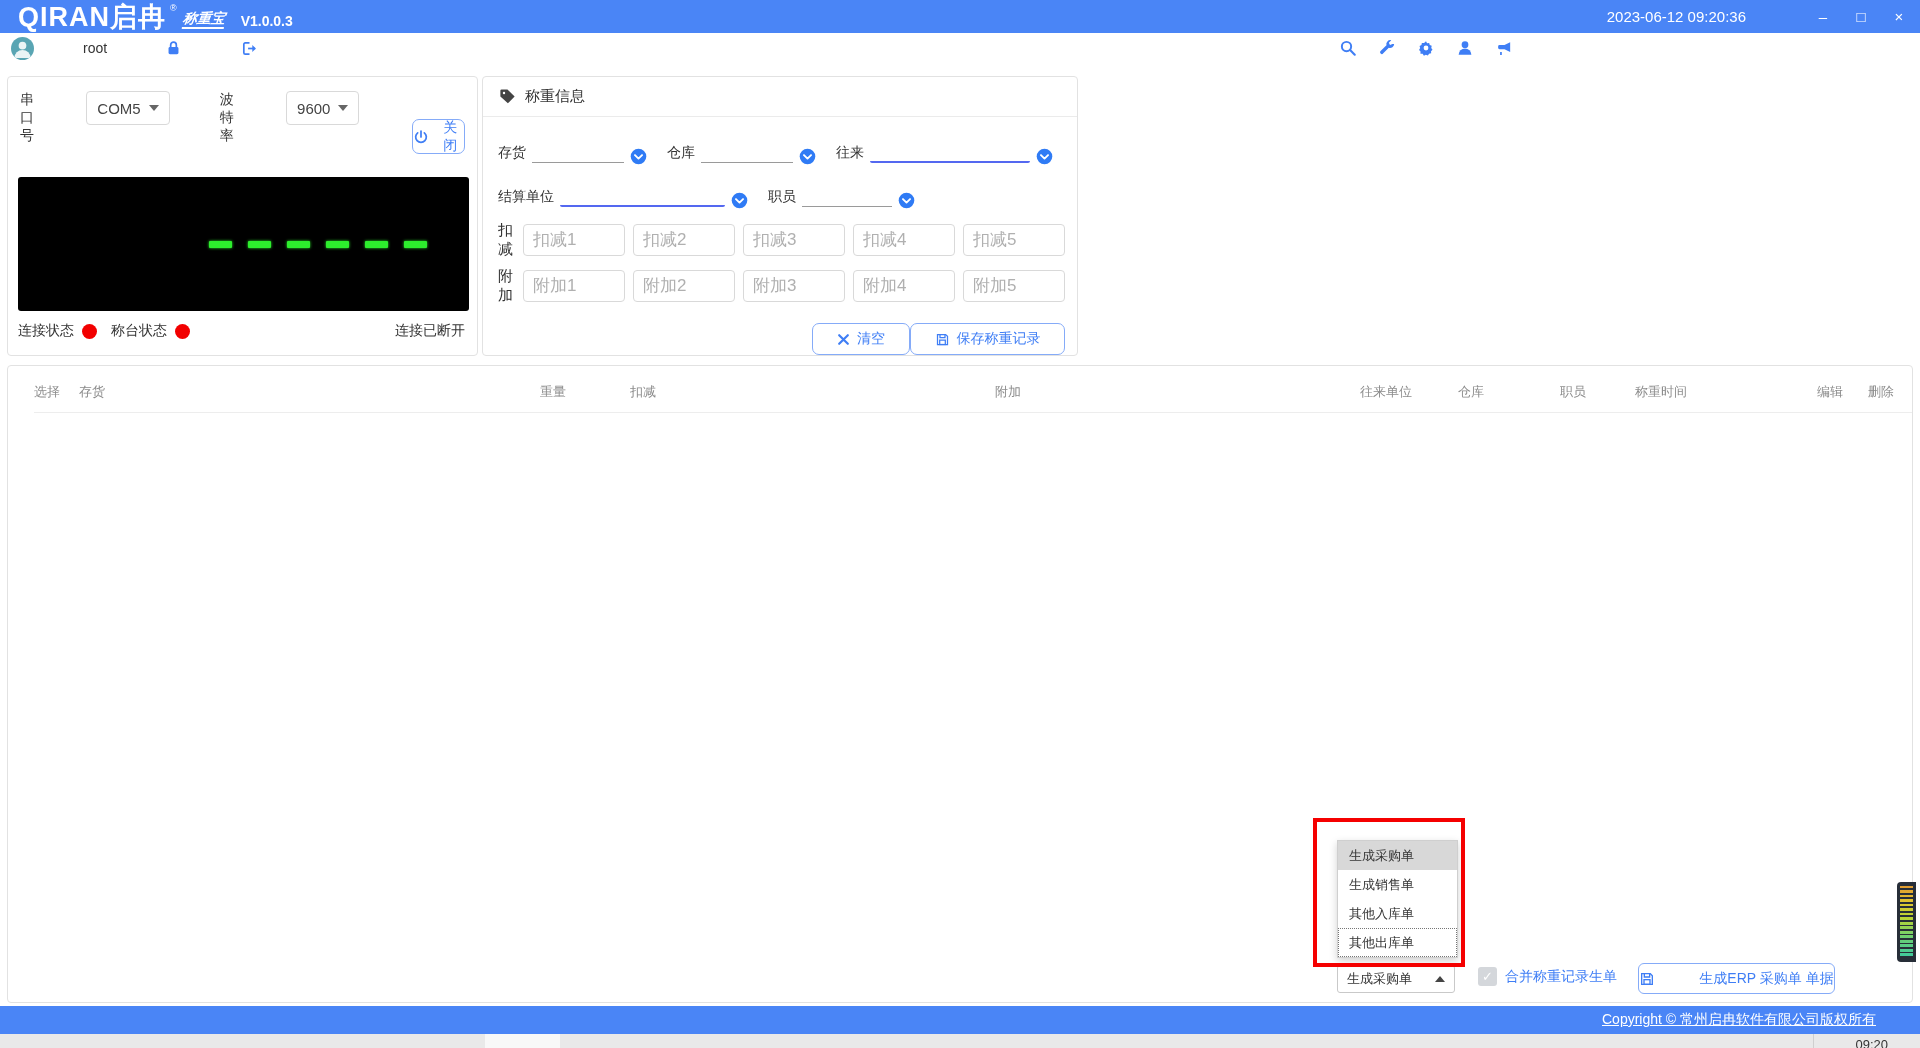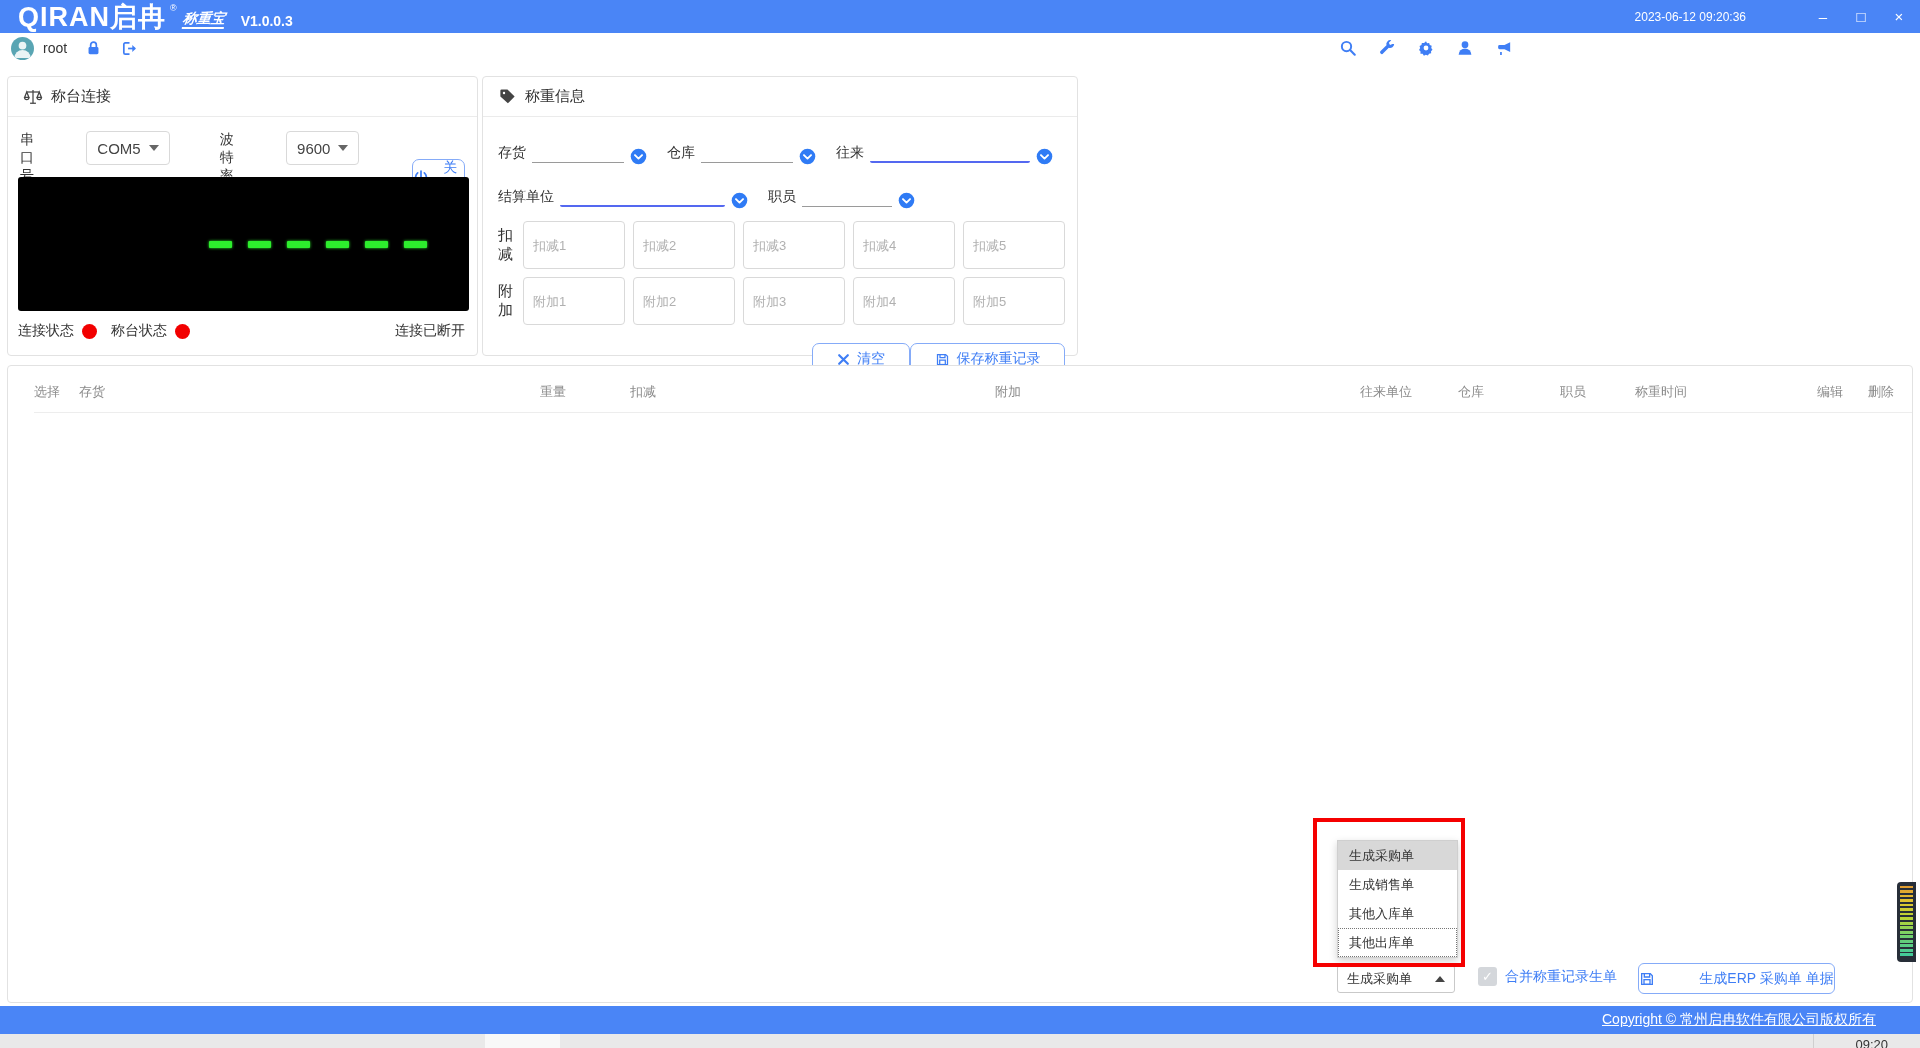--- a/index.html
+++ b/index.html
@@ -10,28 +10,28 @@
   
   .topbar { position:absolute; left:0; top:0; width:1920px; height:33px;
     background:#4a85f6; display:flex; align-items:center; color:#fff; }
   .logo-wrap { display:flex; align-items:flex-end; margin-left:18px; gap:6px; }
   .logo-main { font-size:27px; font-weight:900; letter-spacing:1px; line-height:30px;}
   .logo-reg { font-size:9px; margin-left:-2px; align-self:flex-start; margin-top:1px;}
   .logo-badge { font-size:14px; font-weight:900; font-style:italic; transform:skewX(-8deg);
     border-bottom:2px solid #fff; line-height:17px; margin-bottom:3px;}
   .logo-version { font-size:14px; font-weight:bold; margin-left:10px; margin-bottom:3px;text-align:center;}
   .topbar-right { position:absolute; right:0; top:0; height:33px; display:flex; align-items:center; }
-  .datetime { font-size:12px; margin-right:58px; }
+  .datetime { font-size:15px; margin-right:58px; }
   .winbtn { width:38px; height:33px; display:flex; align-items:center; justify-content:center;
     font-size:15px; cursor:default; }
   .winbtn.close { margin-right:2px; }
 
   
   .toolbar { position:absolute; left:0; top:33px; width:1520px; height:30px; background:#fff;
-    display:flex; align-items:center; }
+    display:flex; align-items:center;gap:40px; }
   .avatar { width:23px; height:23px; border-radius:50%; background:#59a5b3; margin-left:11px;
     display:flex; align-items:center; justify-content:center; overflow:hidden; }
   .username { margin-left:9px; font-size:14px; color:#333; }
   .tb-icon { color:#3f7ef5; margin-left:18px; display:flex; align-items:center; }
   .toolbar-right { position:absolute; right:6px; top:0; height:30px; display:flex; align-items:center; gap:21px; }
   .toolbar-right .tb-icon { margin-left:0; }
 
   
   .panel { position:absolute; background:#fff; border:1px solid #e2e2e2; border-radius:4px; }
   .panel-header { height:40px; border-bottom:1px solid #ebebeb; display:flex; align-items:center;
@@ -67,22 +67,22 @@
 
   
   .weigh-body { padding:16px 12px 0 15px; }
   .field-row { display:flex; align-items:flex-end; height:30px; margin-bottom:14px; }
   .f-label { font-size:14px; color:#333; line-height:22px; }
   .uline { border-bottom:1px solid #9a9a9a; height:22px; margin-left:6px; }
   .uline.blue { border-bottom:2px solid #5468f0; border-radius:2px; }
   .chev-circle { margin-left:6px; margin-bottom:-2px; }
   .nums-row { display:flex; align-items:center; margin-top:4px; margin-bottom:8px; }
   .nums-row .r-label { width:32px; font-size:15px; color:#333; }
-  .nums-row input { width:102px; height:48px; border:1px solid #d9d9d9; border-radius:4px;
-    margin-left:8px; padding:0 9px; font-size:13px; color:#333; outline:none; }
+  .nums-row input { width:102px; height:32px; border:1px solid #d9d9d9; border-radius:4px;
+    margin-left:8px; padding:0 9px; font-size:17px; color:#333; outline:none; }
   .nums-row input::placeholder { color:#b0b0b0; }
   .weigh-btn-row { display:flex; justify-content:flex-end; margin-top:18px; padding-right:0; }
   .clear-btn { width:98px; height:32px; }
   .save-btn { width:155px; height:32px; }
 
   
   .filter-bar { margin:6px 5px 0 5px; height:38px; border:1px solid #b7c2ea; border-radius:4px;
     display:flex; align-items:center; padding:0 14px; cursor:pointer; }
   .filter-bar .f-text { color:#3f7ef5; font-size:13px; font-weight:bold; margin-left:7px; }
   .filter-chev { margin-left:auto; color:#8a93a8; }
@@ -200,34 +200,20 @@
     <span class="tb-icon">
       <svg width="19" height="17" viewBox="0 0 24 24">
           <path d="M20 3v14l-8-4H5a2 2 0 0 1-2-2V9a2 2 0 0 1 2-2h7l8-4z" fill="currentColor"></path>
           <path d="M7 17v4" stroke="currentColor" stroke-width="2.4"></path>
         </svg>
     </span>
   </div>
 </div>
 
 <div class="panel scale-panel">
-  <div class="panel-header">
-    <span>
-      <svg width="20" height="20" viewBox="0 0 24 24" fill="none" stroke="#444" stroke-width="1.5">
-          <path d="M12 3.5v16"></path>
-          <path d="M4.5 6h15"></path>
-          <path d="M8.5 19.5h7"></path>
-          <path d="M4.5 6l-2.6 6.5h5.2z"></path>
-          <path d="M1.9 12.5a2.6 2.6 0 0 0 5.2 0"></path>
-          <path d="M19.5 6l-2.6 6.5h5.2z"></path>
-          <path d="M16.9 12.5a2.6 2.6 0 0 0 5.2 0"></path>
-        </svg>
-    </span>
-    <span>称台连接</span>
-  </div>
   <div class="conn-row">
     <label>串口号</label>
     <div class="sel com">
       <span>COM5</span>
         <span class="caret"></span>
     </div>
     <label class="lbl2">波特率</label>
     <div class="sel baud">
       <span>9600</span>
         <span class="caret"></span>

